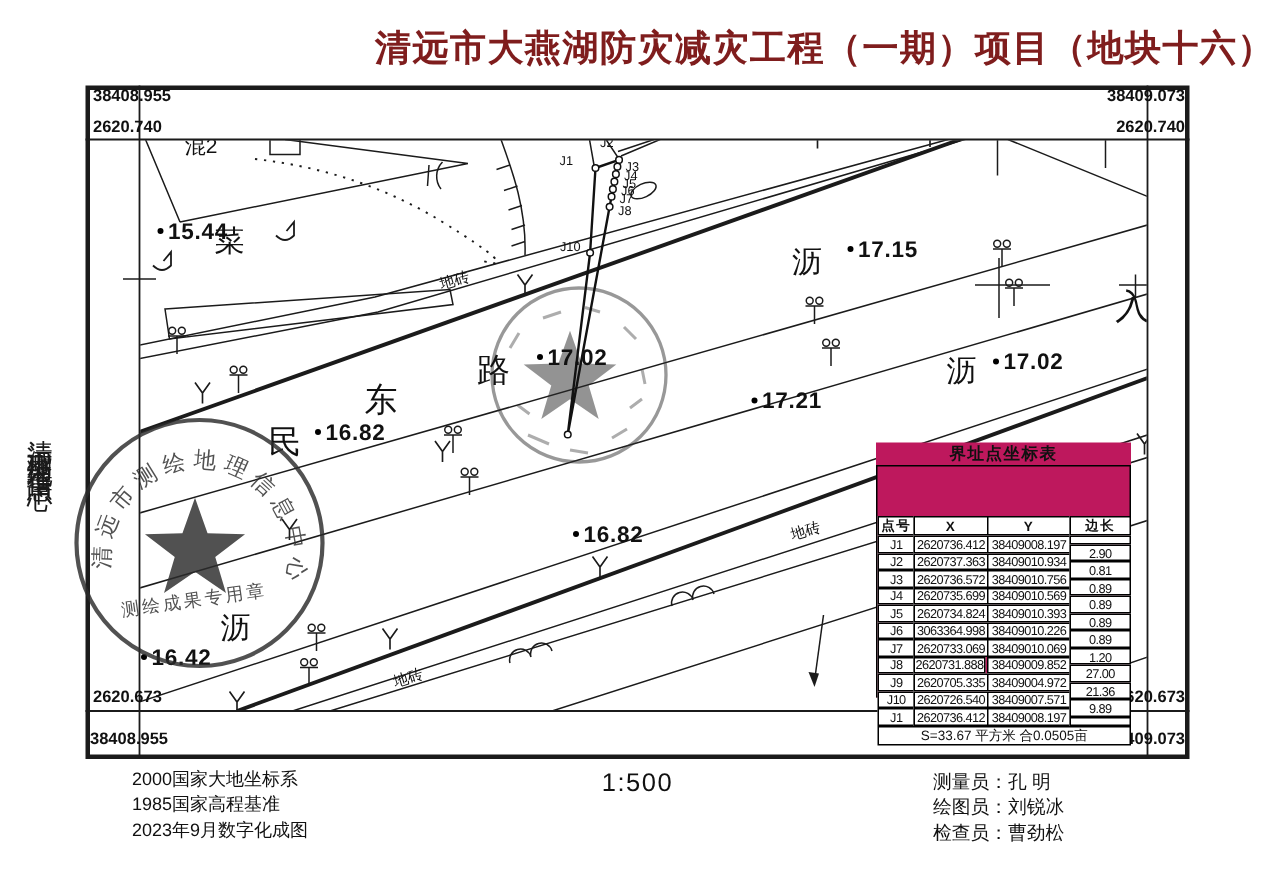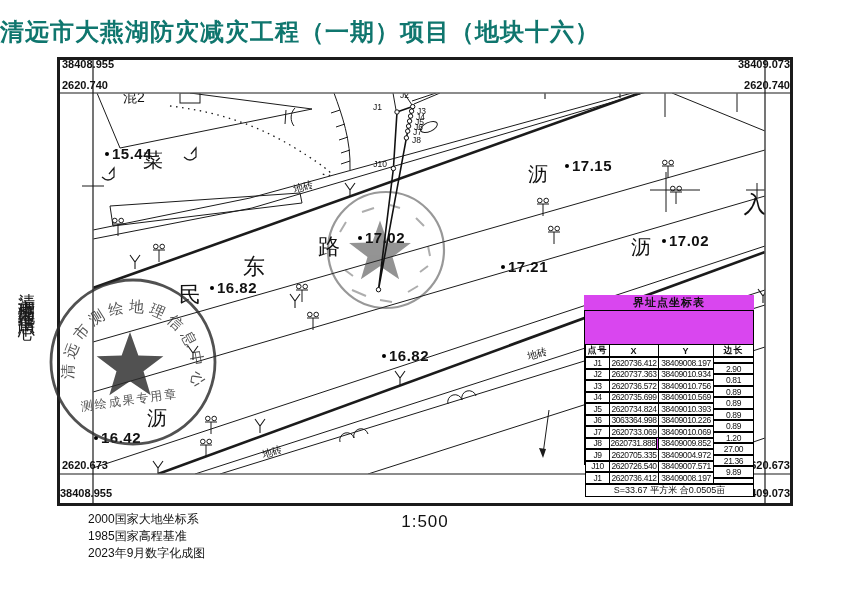--- a/index.html
+++ b/index.html
@@ -1,27 +1,27 @@
 <!DOCTYPE html>
 <html><head>
 <meta charset="utf-8">
 <style>
   html,body{margin:0;padding:0;background:#fff;}
   body{width:850px;height:592px;position:relative;font-family:"Liberation Sans",sans-serif;color:#111;overflow:hidden;}
   .sheet{position:absolute;inset:0;}
-  .title{position:absolute;top:16px;left:0;width:850px;text-align:left;
-         font-size:24px;font-weight:bold;letter-spacing:1px;color:#0f766e;}
+  .title{position:absolute;top:16px;left:0;width:850px;text-align:right;
+         font-size:24px;font-weight:bold;letter-spacing:1px;color:#7f1d1d;}
   svg{position:absolute;left:0;top:0;}
   .ln{stroke:#1b1b1b;fill:none;}
   .cl{position:absolute;font-size:11px;font-weight:bold;white-space:nowrap;background:transparent;}
   .cl.r{text-align:right;}
   #sidebar{position:absolute;left:15px;top:280px;height:215px;writing-mode:vertical-rl;
            font-size:17px;letter-spacing:3px;color:#1a1a1a;}
   
-  #btable{position:absolute;left:584px;top:295px;width:170px;background:#d946ef;}
+  #btable{position:absolute;left:584px;top:295px;width:170px;background:#be185d;}
   .bt-title{height:15px;text-align:center;font-size:11px;font-weight:bold;letter-spacing:1px;}
   #btable-grid{position:relative;height:153px;border:1px solid #000;}
   .tc{position:absolute;border:1px solid #000;box-sizing:border-box;display:flex;align-items:center;
       justify-content:center;font-size:8.5px;letter-spacing:-0.4px;background:#fff;white-space:nowrap;margin-top:33px;}
   .tc.th{font-weight:bold;letter-spacing:1px;font-size:9px;}
   .tc.tfoot{font-size:9px;letter-spacing:0;}
   
   #notes{position:absolute;left:88px;top:511px;font-size:12px;line-height:17px;}
   #scale{position:absolute;left:0;top:512px;width:850px;text-align:center;font-size:17px;letter-spacing:1px;}
   #credits{position:absolute;left:622px;top:513px;font-size:12.5px;line-height:17px;}
@@ -269,13 +269,18 @@
   </div>
 
   <div id="sidebar">清远市测绘地理信息中心</div>
 
   <div id="notes">
     <div>2000国家大地坐标系</div>
     <div>1985国家高程基准</div>
     <div>2023年9月数字化成图</div>
   </div>
   <div id="scale">1:500</div>
+  <div id="credits">
+    <div>测量员：孔  明</div>
+    <div>绘图员：刘锐冰</div>
+    <div>检查员：曹劲松</div>
+  </div>
 </div>
 
 </body></html>

